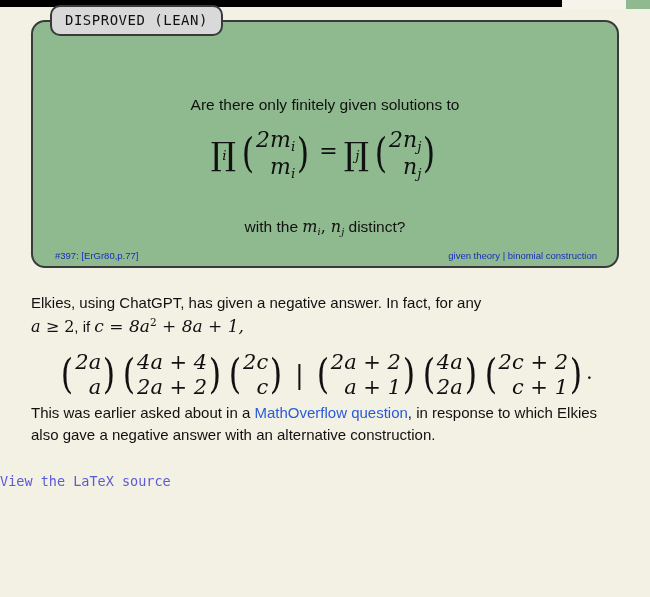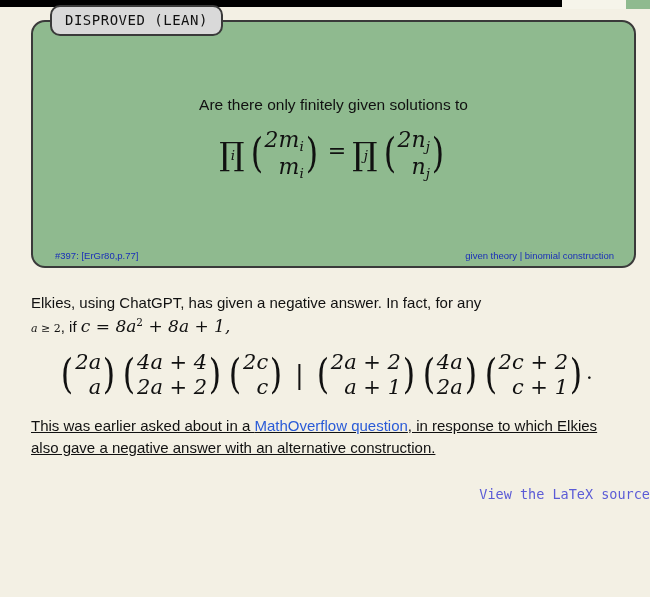--- a/index.html
+++ b/index.html
@@ -46,21 +46,21 @@
 
   .content {
     position: absolute;
     top: 9px; left: 0;
     width: 650px;
   }
 
   
   .card {
     position: relative;
-    margin: 11px 14px 0 31px;
+    margin: 11px 31px 0 31px;
     background: #8fba8f;
     border: 2px solid #3a3a3a;
     border-radius: 14px;
     height: 248px;
     box-sizing: border-box;
   }
   .card-badge {
     position: absolute;
     top: -17px;
     left: 17px;
@@ -115,32 +115,32 @@
   .card-tags a { color: #1a2fb8; text-decoration: none; }
 
   
   .para {
     margin: 0 31px;
     font-size: 15px;
     line-height: 1.45;
     color: #111;
   }
   .para-1 { margin-top: 24px; }
-  .para-2 { margin-top: 15px; text-decoration: underline; }
+  .para-2 { margin-top: 2px; }
   .link { color: #2a5bd7; text-decoration: none; }
 
   .display-formula {
     text-align: center;
     margin-top: 12px;
     font-family: "DejaVu Serif", serif;
     color: #111;
   }
 
   .latex-link {
-    text-align: right;
+    text-align: left;
     margin-top: 28px;
     font-family: "DejaVu Sans Mono", monospace;
     font-size: 13.5px;
     color: #5b5bd6;
   }
   .latex-link a { color: #5b5bd6; text-decoration: none; }
 
   .edited {
     text-align: center;
     margin-top: 20px;
@@ -218,33 +218,36 @@
   <div class="card">
 
     <div class="card-badge">DISPROVED (LEAN)</div>
 
     <div class="card-q1">Are there only finitely given solutions to</div>
 
     <div class="formula-main">
       <span class="bigprod">∏<span class="lim">i</span></span><span class="binom"><span class="paren">(</span><span class="binom-stack"><div style="font-size:22px"><span class="mathit">2m</span><span class="mathit sub">i</span></div><div style="font-size:22px"><span class="mathit">m</span><span class="mathit sub">i</span></div></span><span class="paren">)</span></span><span class="mathrm" style="font-size:22px; padding:0 6px">=</span><span class="bigprod">∏<span class="lim">j</span></span><span class="binom"><span class="paren">(</span><span class="binom-stack"><div style="font-size:22px"><span class="mathit">2n</span><span class="mathit sub">j</span></div><div style="font-size:22px"><span class="mathit">n</span><span class="mathit sub">j</span></div></span><span class="paren">)</span></span>
     </div>
 
+    <div class="card-q2">
+      <span>with the </span><span class="inline-math" style="font-size:16px"><span class="mathit">m</span><span class="mathit sub">i</span><span>, </span><span class="mathit">n</span><span class="mathit sub">j</span></span><span> distinct?</span>
+    </div>
 
     <div class="card-ref">
       <span>#397: [ErGr80,p.77]</span>
     </div>
 
     <div class="card-tags">
       <a href="#" class="tag">given theory</a><span> | </span><a href="#" class="tag">binomial construction</a>
     </div>
   </div>
 
   <div class="para para-1">
     <span>Elkies, using ChatGPT, has given a negative answer. In fact, for any </span><br>
-    <span class="inline-math" style="font-size:11px"><span class="mathit">a</span><span class="mathrm"> ≥ 2</span></span><span>, if </span><span class="inline-math" style="font-size:17px"><span class="mathit">c</span><span class="mathit"> = 8a</span><span class="sup mathrm">2</span><span class="mathit"> + 8a + 1,</span></span>
+    <span class="inline-math" style="font-size:16px"><span class="mathit">a</span><span class="mathrm"> ≥ 2</span></span><span>, if </span><span class="inline-math" style="font-size:17px"><span class="mathit">c</span><span class="mathit"> = 8a</span><span class="sup mathrm">2</span><span class="mathit"> + 8a + 1,</span></span>
   </div>
 
   <div class="display-formula">
     <span class="binom"><span class="paren">(</span><span class="binom-stack"><div style="font-size:21px"><span class="mathit">2a</span></div><div style="font-size:21px"><span class="mathit">a</span></div></span><span class="paren">)</span></span><span class="binom"><span class="paren">(</span><span class="binom-stack"><div style="font-size:21px"><span class="mathit">4a + 4</span></div><div style="font-size:21px"><span class="mathit">2a + 2</span></div></span><span class="paren">)</span></span><span class="binom"><span class="paren">(</span><span class="binom-stack"><div style="font-size:21px"><span class="mathit">2c</span></div><div style="font-size:21px"><span class="mathit">c</span></div></span><span class="paren">)</span></span><span class="mathrm" style="font-size:26px; padding:0 9px; vertical-align:middle">|</span><span class="binom"><span class="paren">(</span><span class="binom-stack"><div style="font-size:21px"><span class="mathit">2a + 2</span></div><div style="font-size:21px"><span class="mathit">a + 1</span></div></span><span class="paren">)</span></span><span class="binom"><span class="paren">(</span><span class="binom-stack"><div style="font-size:21px"><span class="mathit">4a</span></div><div style="font-size:21px"><span class="mathit">2a</span></div></span><span class="paren">)</span></span><span class="binom"><span class="paren">(</span><span class="binom-stack"><div style="font-size:21px"><span class="mathit">2c + 2</span></div><div style="font-size:21px"><span class="mathit">c + 1</span></div></span><span class="paren">)</span></span><span class="mathrm" style="font-size:21px">.</span>
   </div>
 
   <div class="para para-2">
     <span>This was earlier asked about in a </span><a href="#" class="link">MathOverflow question</a><span>, in response to which Elkies also gave a negative answer with an alternative construction.</span>
   </div>
 

